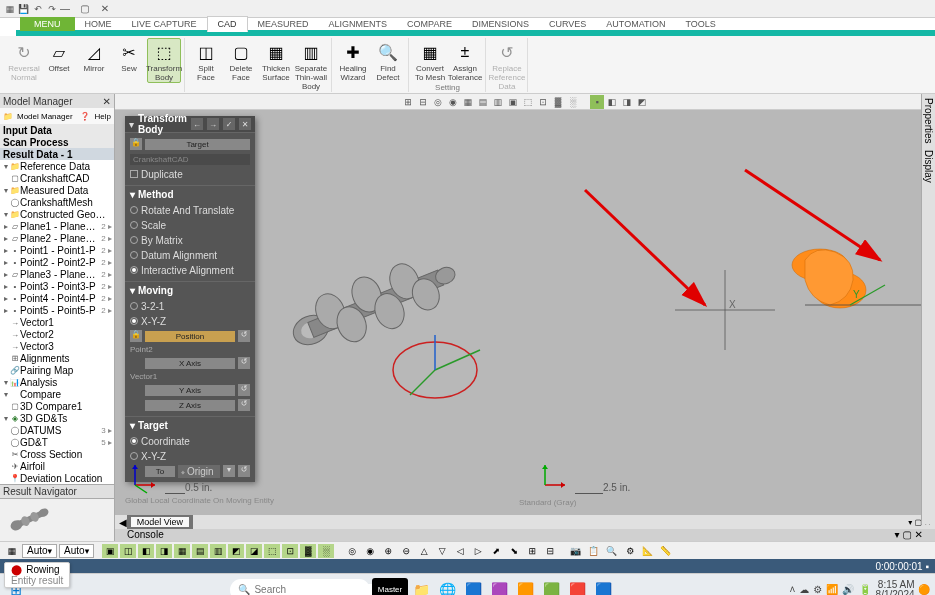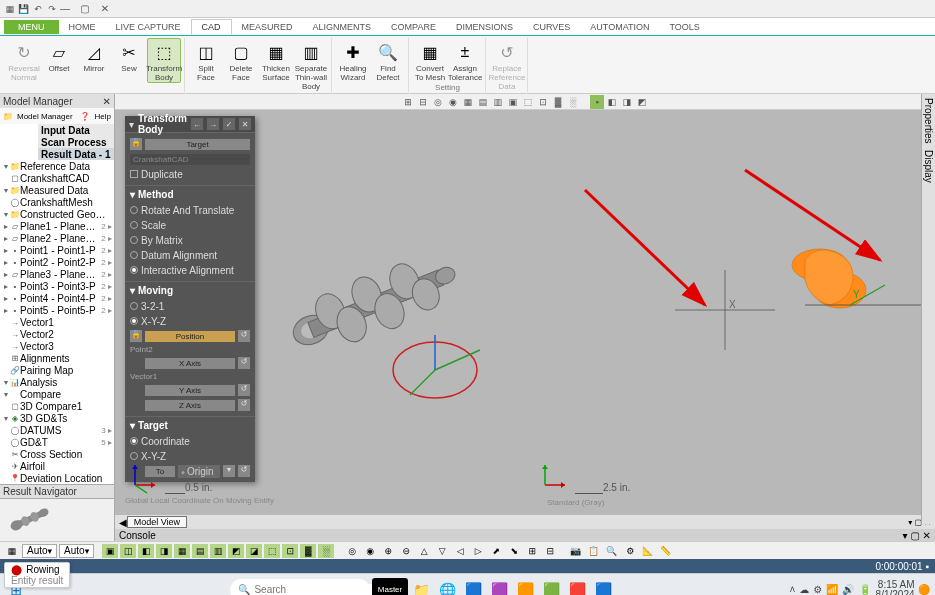--- a/index.html
+++ b/index.html
@@ -7,21 +7,21 @@
 
 
 .titlebar { height:18px; background:#f0f0f0; display:flex; align-items:center; padding:0 4px; border-bottom:1px solid #ccc; }
 .titlebar .qat { display:flex; gap:2px; }
 .titlebar .qat span { width:12px; height:12px; display:flex; align-items:center; justify-content:center; color:#555; font-size:9px; }
 .titlebar .title { flex:1; text-align:center; color:#555; font-size:9px; white-space:nowrap; overflow:hidden; }
 .titlebar .wincontrols { display:flex; gap:6px; }
 .titlebar .wincontrols span { width:14px; text-align:center; color:#555; cursor:pointer; }
 
 
-.ribtabs { height:18px; background:#fff; display:flex; align-items:center; padding-left:4px; border-bottom:1px solid #14b8a6; }
+.ribtabs { height:18px; background:#fff; display:flex; align-items:center; padding-left:4px; border-bottom:6px solid #14b8a6;margin-left:16px; }
 .ribtabs .tab { padding:2px 10px; font-size:9px; color:#555; cursor:pointer; }
 .ribtabs .tab.menu { background:#6fb536; color:#fff; padding:2px 14px; }
 .ribtabs .tab.active { background:#fff; border:1px solid #ccc; border-bottom:1px solid #fff; color:#333; }
 
 
 .ribbon { height:58px; background:#f5f5f5; display:flex; align-items:flex-start; padding:2px 4px; border-bottom:1px solid #ccc; gap:1px; }
 .ribgroup { display:flex; flex-direction:column; align-items:center; height:54px; border-right:1px solid #ddd; padding:0 3px; }
 .ribgroup .btns { display:flex; gap:1px; flex:1; }
 .ribbtn { display:flex; flex-direction:column; align-items:center; justify-content:flex-start; width:34px; padding-top:2px; cursor:pointer; border:1px solid transparent; border-radius:2px; }
 .ribbtn.active { background:#d8e8c4; border-color:#8fbf5a; }
@@ -36,21 +36,21 @@
 .panel-hd { height:14px; background:#e0e0e0; display:flex; align-items:center; padding:0 3px; font-size:9px; color:#333; justify-content:space-between; }
 .panel-hd .x { cursor:pointer; }
 .mmgr-tabs { height:16px; display:flex; align-items:center; padding:0 3px; gap:4px; background:#f8f8f8; }
 .mmgr-tabs span { font-size:8px; }
 .tree { flex:1; overflow:auto; background:#fff; font-size:9px; }
 .tree .node { display:flex; align-items:center; padding:0 2px; height:12px; white-space:nowrap; cursor:pointer; }
 .tree .tw { width:8px; text-align:center; color:#666; font-size:8px; }
 .tree .ic { width:10px; text-align:center; font-size:8px; }
 .tree .tx { flex:1; overflow:hidden; text-overflow:ellipsis; }
 .tree .ct { color:#888; font-size:8px; margin-left:2px; }
-.tree .hdr { background:#e8e8e8; font-weight:bold; padding-left:3px; height:12px; display:flex; align-items:center;margin-left:38px; }
+.tree .hdr { background:#e8e8e8; font-weight:bold; padding-left:3px; height:12px; display:flex; align-items:center; }
 .tree .hdr.sel { background:#d0d8e0; }
 .ind1{padding-left:8px}.ind2{padding-left:16px}.ind3{padding-left:24px}
 
 .resnav { border-top:1px solid #aaa; }
 
 
 .vpwrap { flex:1; display:flex; flex-direction:column; position:relative; }
 .vptoolbar { height:16px; background:#f0f0f0; display:flex; align-items:center; justify-content:center; gap:1px; border-bottom:1px solid #ccc; }
 .vptoolbar span { width:14px; height:14px; display:flex; align-items:center; justify-content:center; font-size:9px; color:#555; cursor:pointer; border:1px solid transparent; }
 .vptoolbar span.active { background:#d8e8c4; border-color:#8fbf5a; }
@@ -69,22 +69,22 @@
 .tbdlg .row .chk { width:8px; height:8px; border:1px solid #aaa; }
 .tbdlg .fld { background:#6a6a6a; padding:1px 3px; flex:1; color:#ccc; font-size:8px; }
 .tbdlg .fld.dis { background:#4a4a4a; color:#888; }
 .tbdlg .btnfld { background:#888; color:#222; text-align:center; flex:1; padding:1px; font-size:8px; cursor:pointer; }
 .tbdlg .btnfld.sel { background:#c8a050; }
 .tbdlg .smbtn { width:12px; height:12px; background:#888; text-align:center; font-size:8px; cursor:pointer; }
 .tbdlg .lblrow { color:#aaa; font-size:8px; padding:1px 0; }
 
 
 .vptabs { height:14px; background:#e0e0e0; display:flex; align-items:center; padding:0 4px; }
-.vptabs .t { font-size:9px; padding:0 6px; background:#f8f8f8; border:1px solid #737373; }
-.console { height:12px; background:#d0d0d0; font-size:8px; padding:0 4px; display:flex; justify-content:space-between;align-items:center; }
+.vptabs .t { font-size:9px; padding:0 6px; background:#f8f8f8; border:4px solid #737373; }
+.console { height:12px; background:#d0d0d0; font-size:8px; padding:0 12px; display:flex; justify-content:space-between; }
 
 .selbar { height:18px; background:#f0f0f0; display:flex; align-items:center; padding:0 4px; gap:2px; border-top:1px solid #ccc; }
 .selbar .sbtn { width:16px; height:14px; display:flex; align-items:center; justify-content:center; font-size:9px; cursor:pointer; border:1px solid transparent; }
 .selbar .sbtn.g { background:#b5d68a; }
 .selbar .drop { background:#fff; border:1px solid #aaa; padding:0 4px; font-size:9px; height:14px; display:flex; align-items:center; }
 
 .status { height:14px; background:#3a5a7a; color:#fff; font-size:9px; display:flex; align-items:center; padding:0 6px; justify-content:space-between; }
 
 
 .taskbar { height:32px; background:#e8ecf0; display:flex; align-items:center; padding:0 4px; gap:2px; border-top:1px solid #ccc; position:relative; }
@@ -606,21 +606,21 @@
       <div style="position:absolute;left:50px;bottom:22px;font-size:8px;color:#555"><span style="border-bottom:1px solid #555;padding:0 10px"></span> <span>0.5 in.</span></div>
       <div style="position:absolute;left:10px;bottom:10px;font-size:8px;color:#888">Global Local Coordinate On Moving Entity</div>
 
       <svg class="axes-cursor" style="left:420px;bottom:20px" width="40" height="40">
         <line x1="10" y1="30" x2="30" y2="30" stroke="#c00" stroke-width="1.5"></line>
           <polygon points="30,30 26,27 26,33" fill="#c00"></polygon>
         <line x1="10" y1="30" x2="10" y2="10" stroke="#0a0" stroke-width="1.5"></line>
           <polygon points="10,10 7,14 13,14" fill="#0a0"></polygon>
       </svg>
       <div style="position:absolute;left:460px;bottom:22px;font-size:8px;color:#555"><span style="border-bottom:1px solid #555;padding:0 14px"></span> <span>2.5 in.</span></div>
-      <div style="position:absolute;left:432px;bottom:8px;font-size:8px;color:#888">Standard (Gray)</div>
+      <div style="position:absolute;left:404px;bottom:8px;font-size:8px;color:#888">Standard (Gray)</div>
 
     </div>
     <div class="vptabs">
       <span>◀</span>
       <span class="t">Model View</span>
       <span style="margin-left:auto;font-size:8px">▾ ▢ ✕</span>
     </div>
     <div class="console">
       <span>Console</span>
       <span>▾ ▢ ✕</span>

